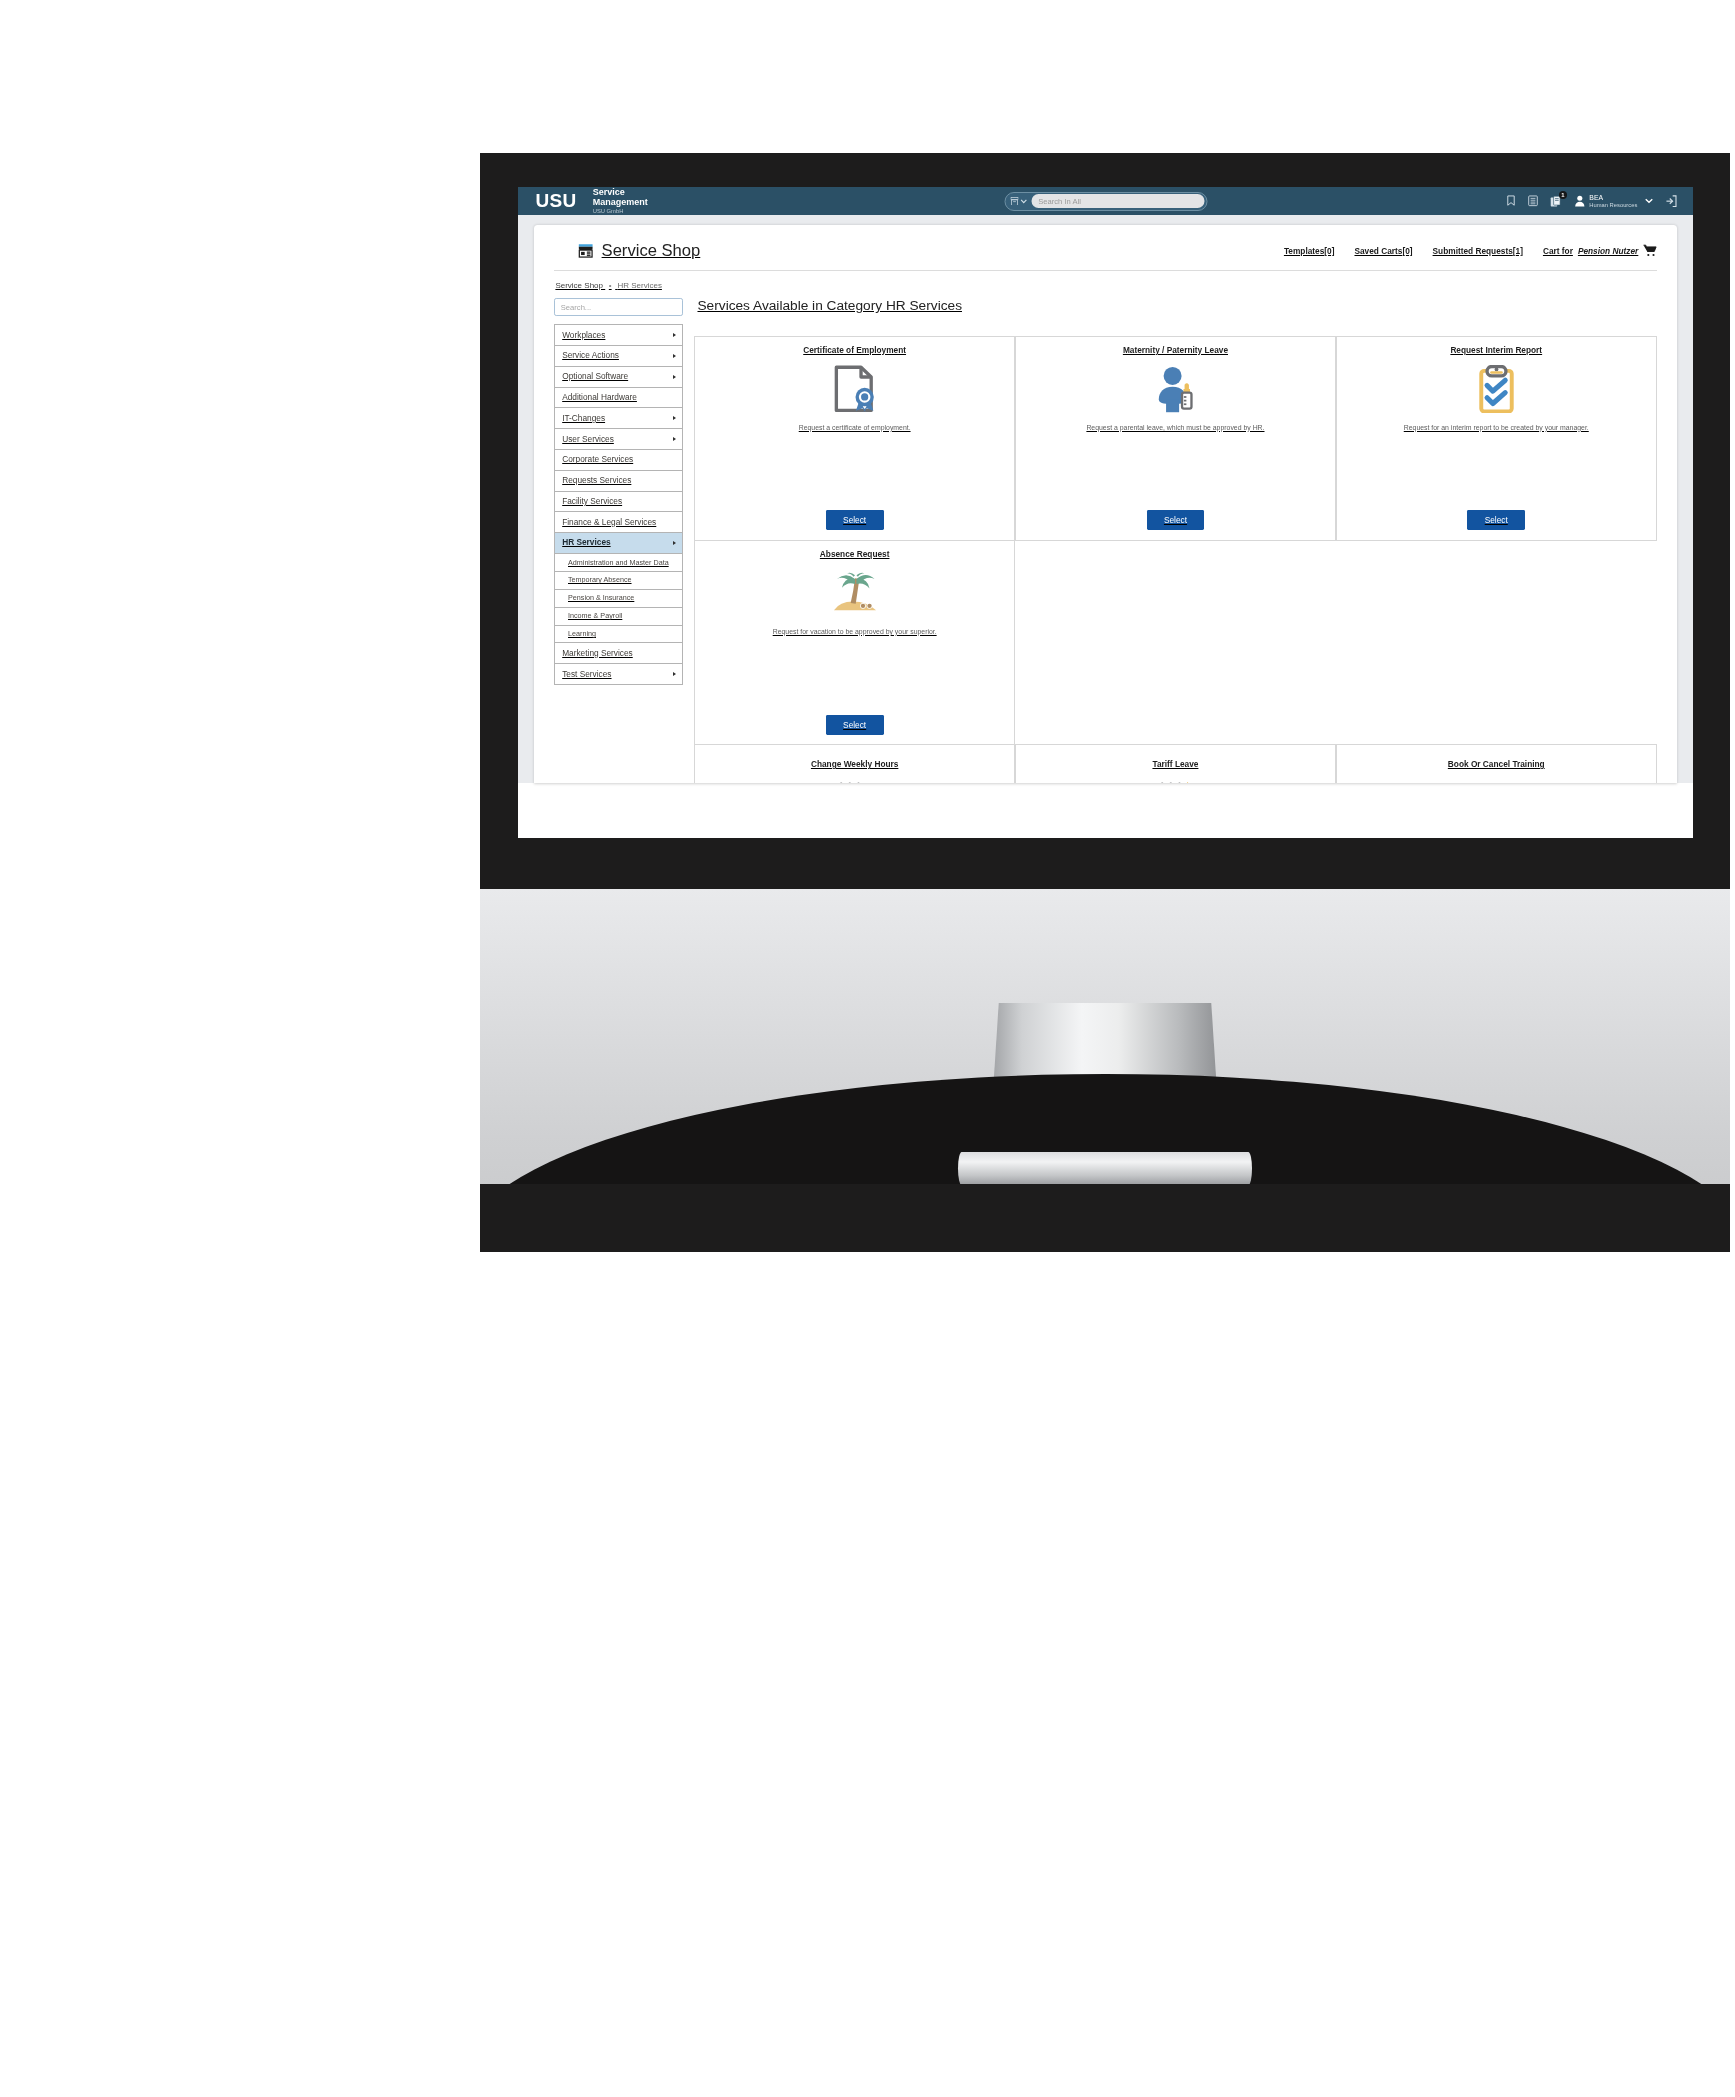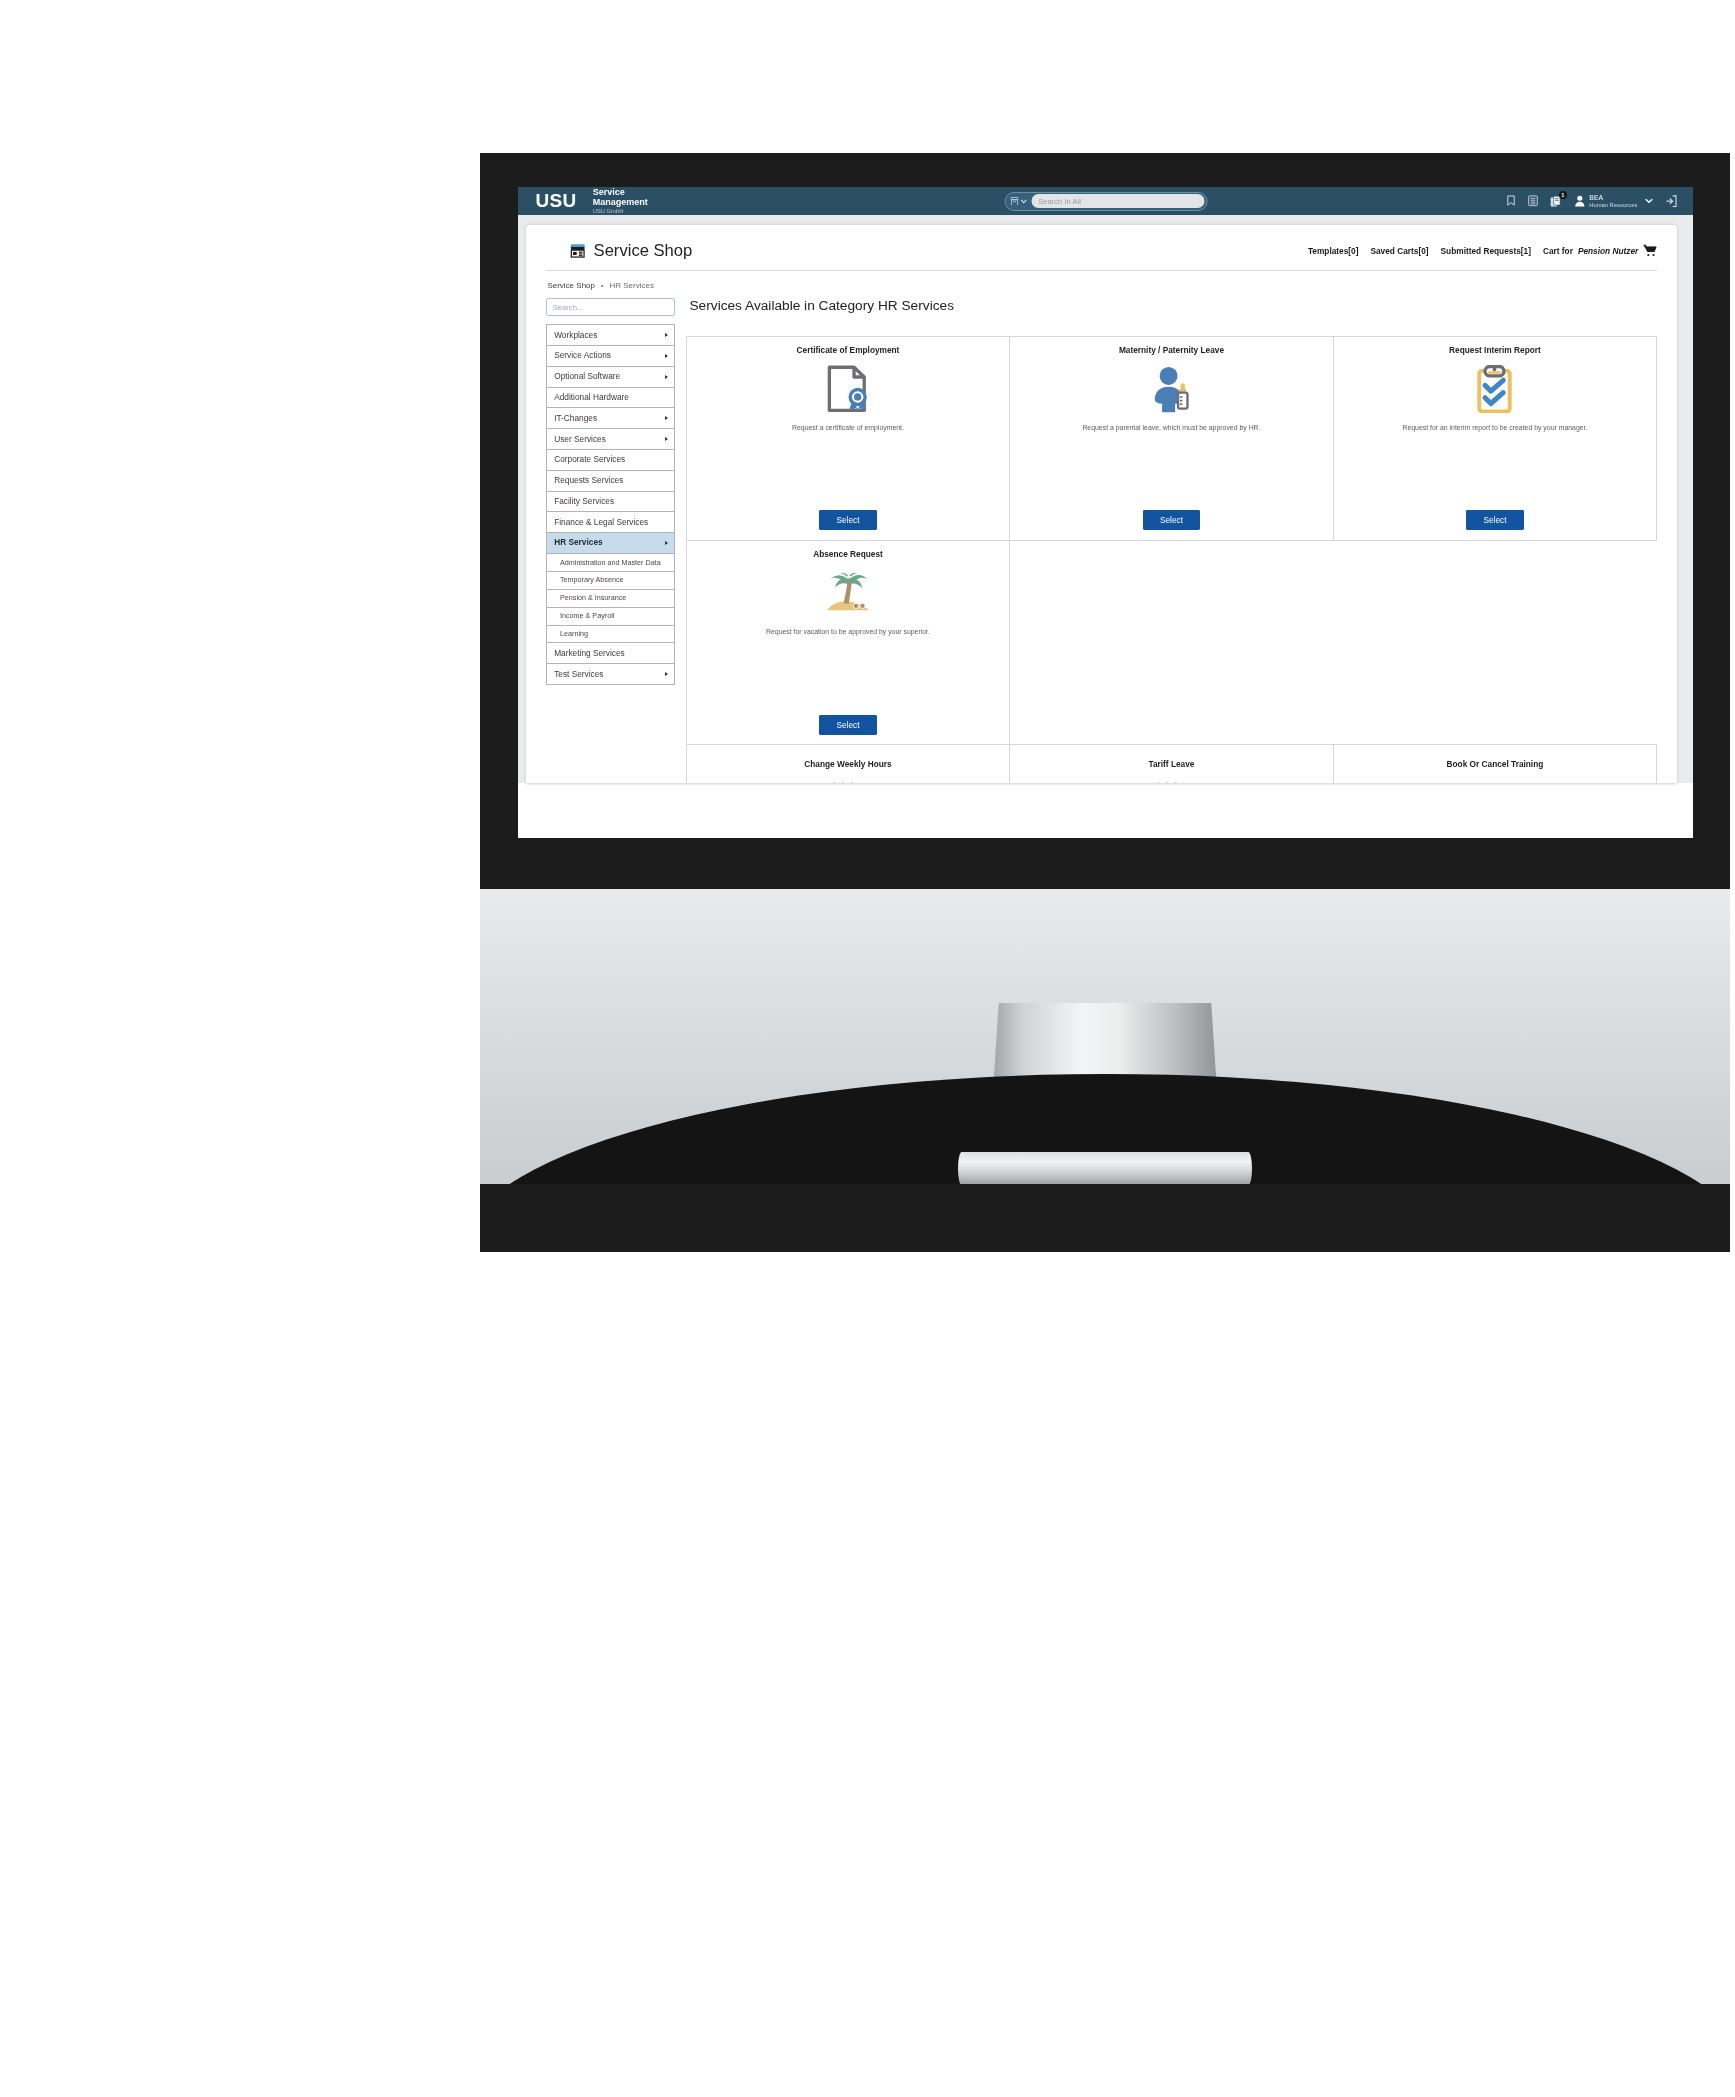--- a/index.html
+++ b/index.html
@@ -118,34 +118,34 @@
     font-size: 5.8px; line-height: 8px;
     min-width: 8px; height: 8px; border-radius: 50%;
     text-align: center; font-weight: bold;
   }
   .tb-user { display: flex; align-items: center; gap: 3.6px; color: #ffffff; cursor: pointer; }
   .tb-user .names { line-height: 1.12; }
   .tb-user .n1 { font-size: 6.9px; display: block; font-weight: normal; }
   .tb-user .n2 { font-size: 5.8px; display: block; color: #cdd9e1; }
 
   
-  .page-bg { background: #e9ebee; padding: 10px 16px 0 8px; height: 568px; }
+  .page-bg { background: #e9ebee; padding: 10px 16px 0 16px; height: 568px; text-decoration: underline; }
   .page-card {
     background: #ffffff;
     border-radius: 3.6px 3.6px 0 0;
     box-shadow: 0 0.7px 2.9px rgba(0,0,0,.18);
     height: 100%;
     padding: 13px 20px 0 20px;
     overflow: hidden;
   }
 
   .shop-header { display: flex; align-items: center; padding: 2.9px 0 8.7px 0; }
   .shop-title { display: flex; align-items: center; gap: 7.2px; margin-left: 23px; }
   .shop-title-text { font-size: 16.6px; color: #222; font-weight: normal; }
-  .shop-links { margin-left: auto; display: flex; align-items: center; gap: 12px; }
+  .shop-links { margin-left: auto; display: flex; align-items: center; gap: 20px; }
   .shop-link { font-size: 8.3px; font-weight: bold; color: #1b1b1b; cursor: pointer; white-space: nowrap; }
   .shop-link .cnt { font-weight: bold; }
   .cart-link { display: flex; align-items: center; gap: 5px; font-size: 8.3px; font-weight: bold; color: #1b1b1b; cursor: pointer; }
   .cart-link em { font-style: italic; }
 
   .divider { border-top: 0.7px solid #dcdcdc; margin: 0 0 8.7px 0; }
 
   .breadcrumb { font-size: 8px; color: #5a5a5a; padding: 1.4px 0 8.7px 1.4px; }
   .breadcrumb .crumb-link { color: #3b3b3b; cursor: pointer; }
   .breadcrumb .sep { margin: 0 3.6px; color: #888; }

